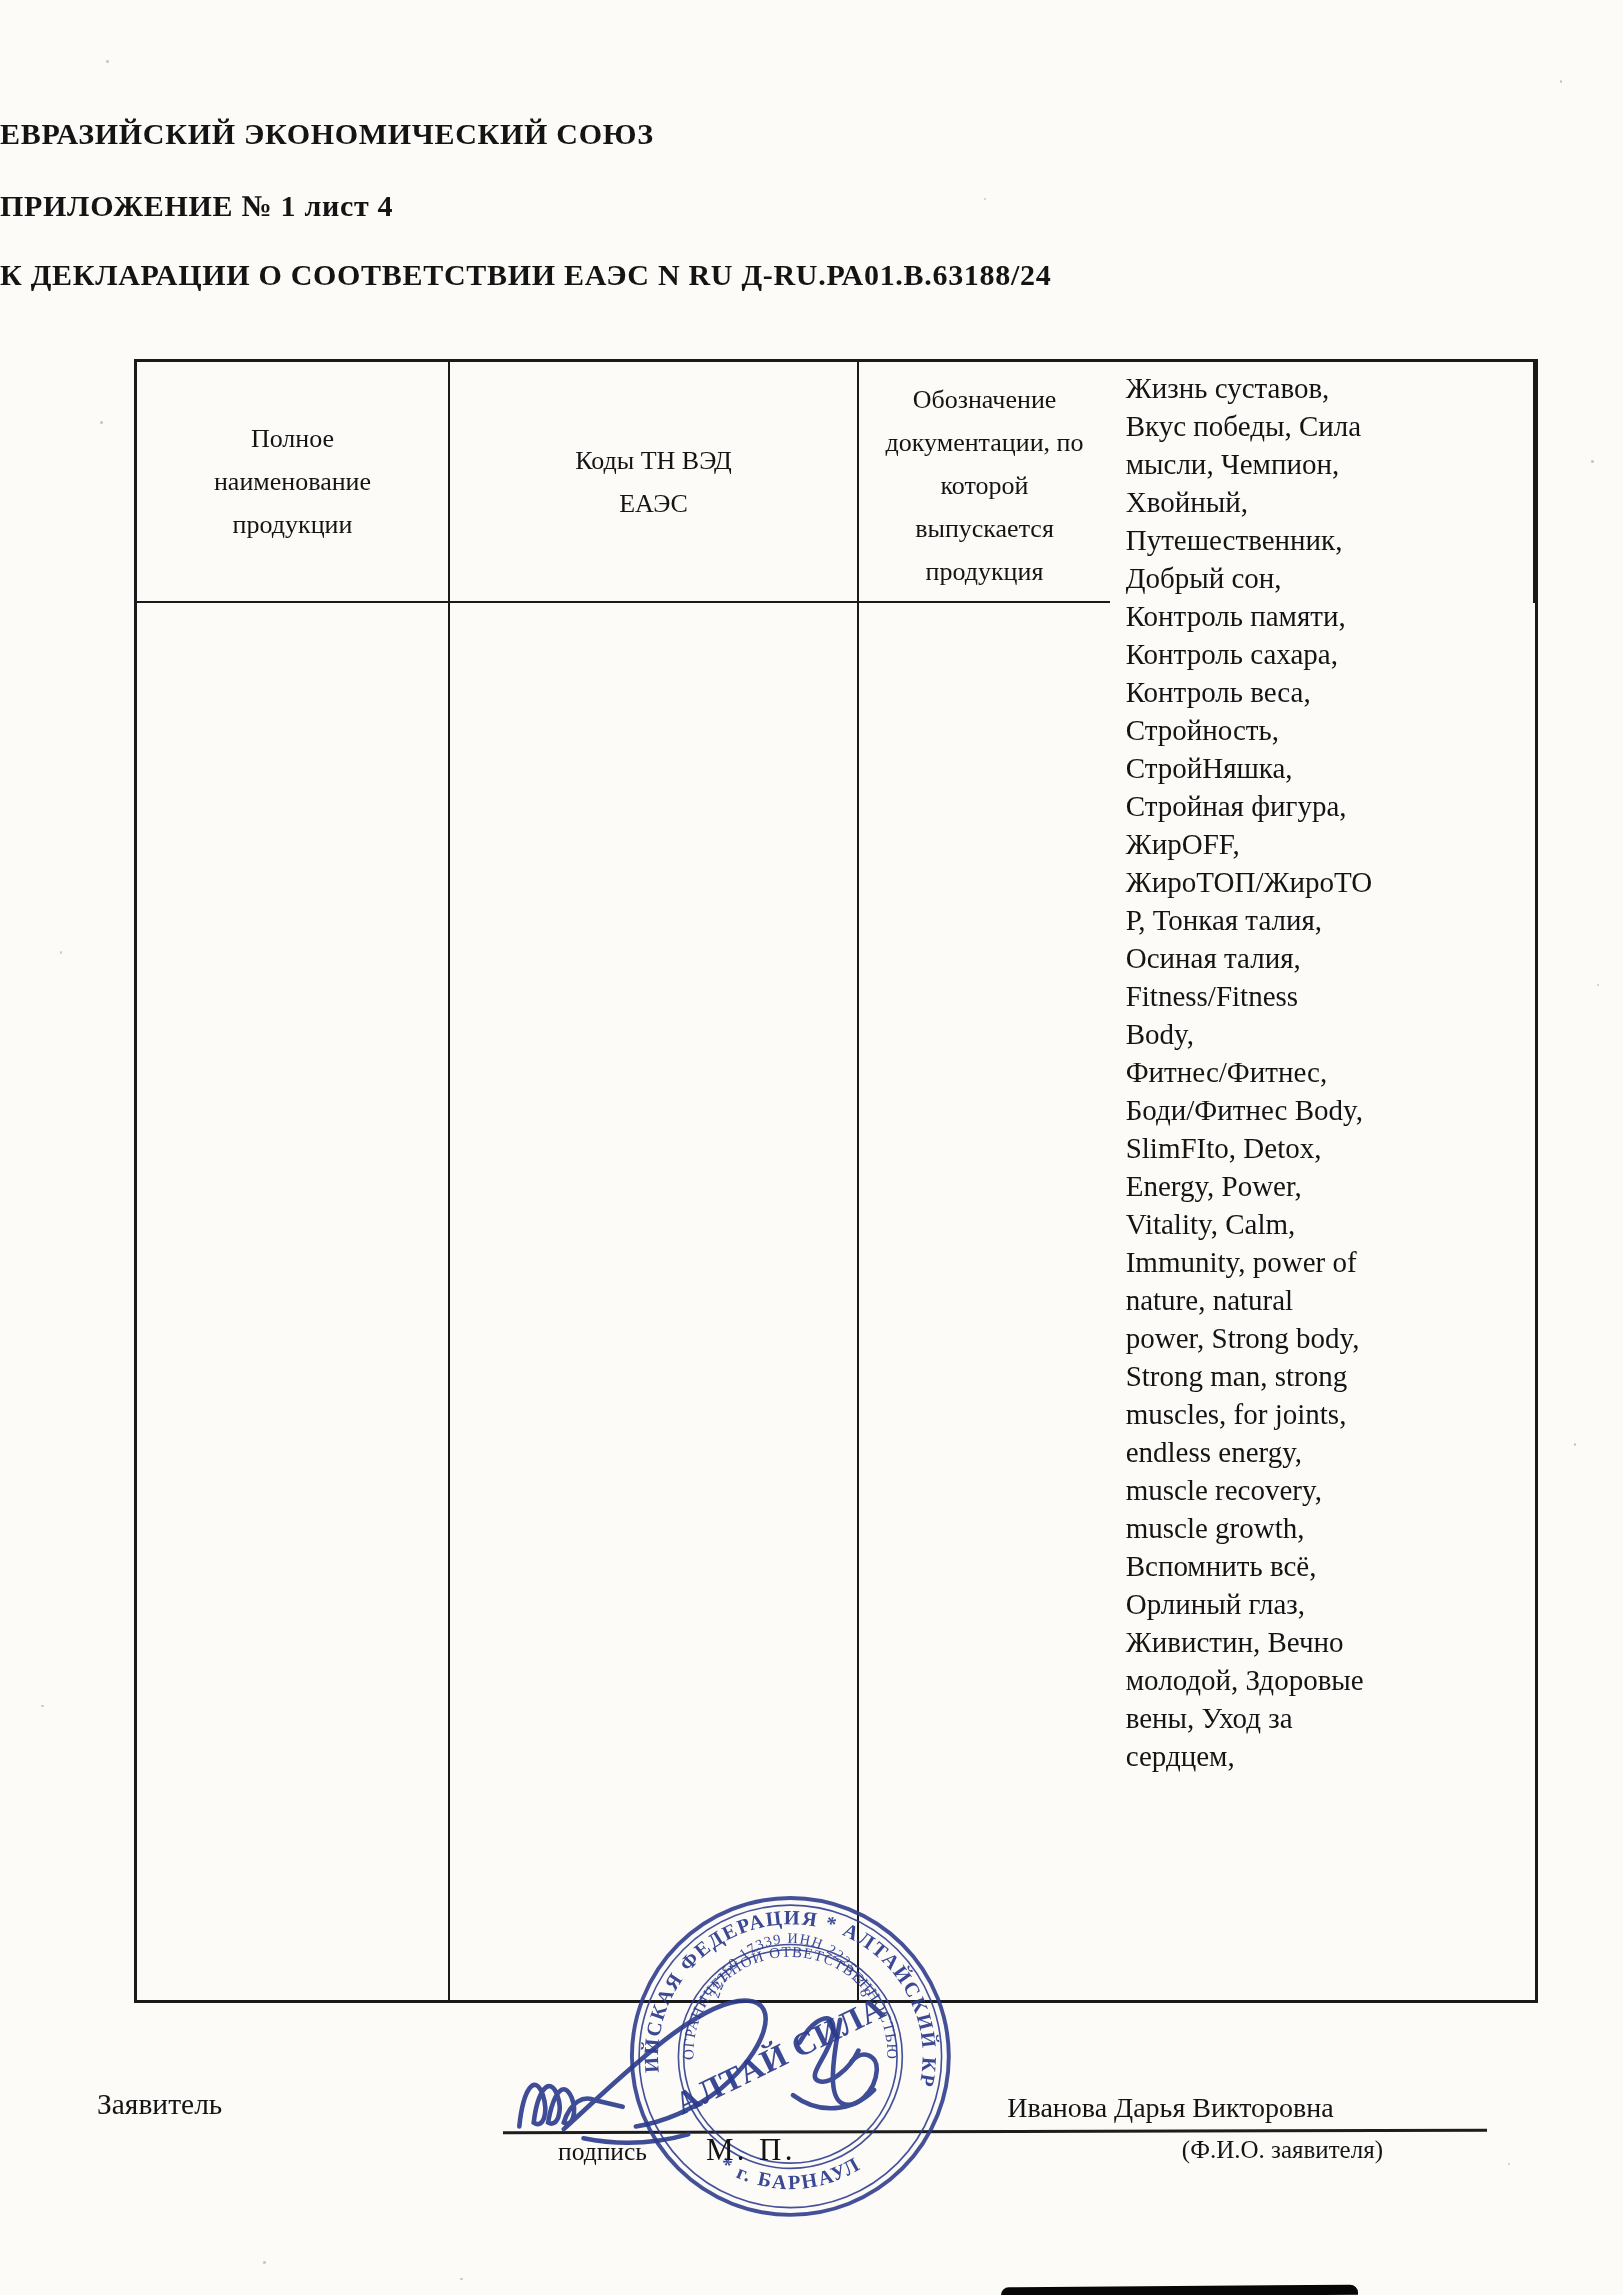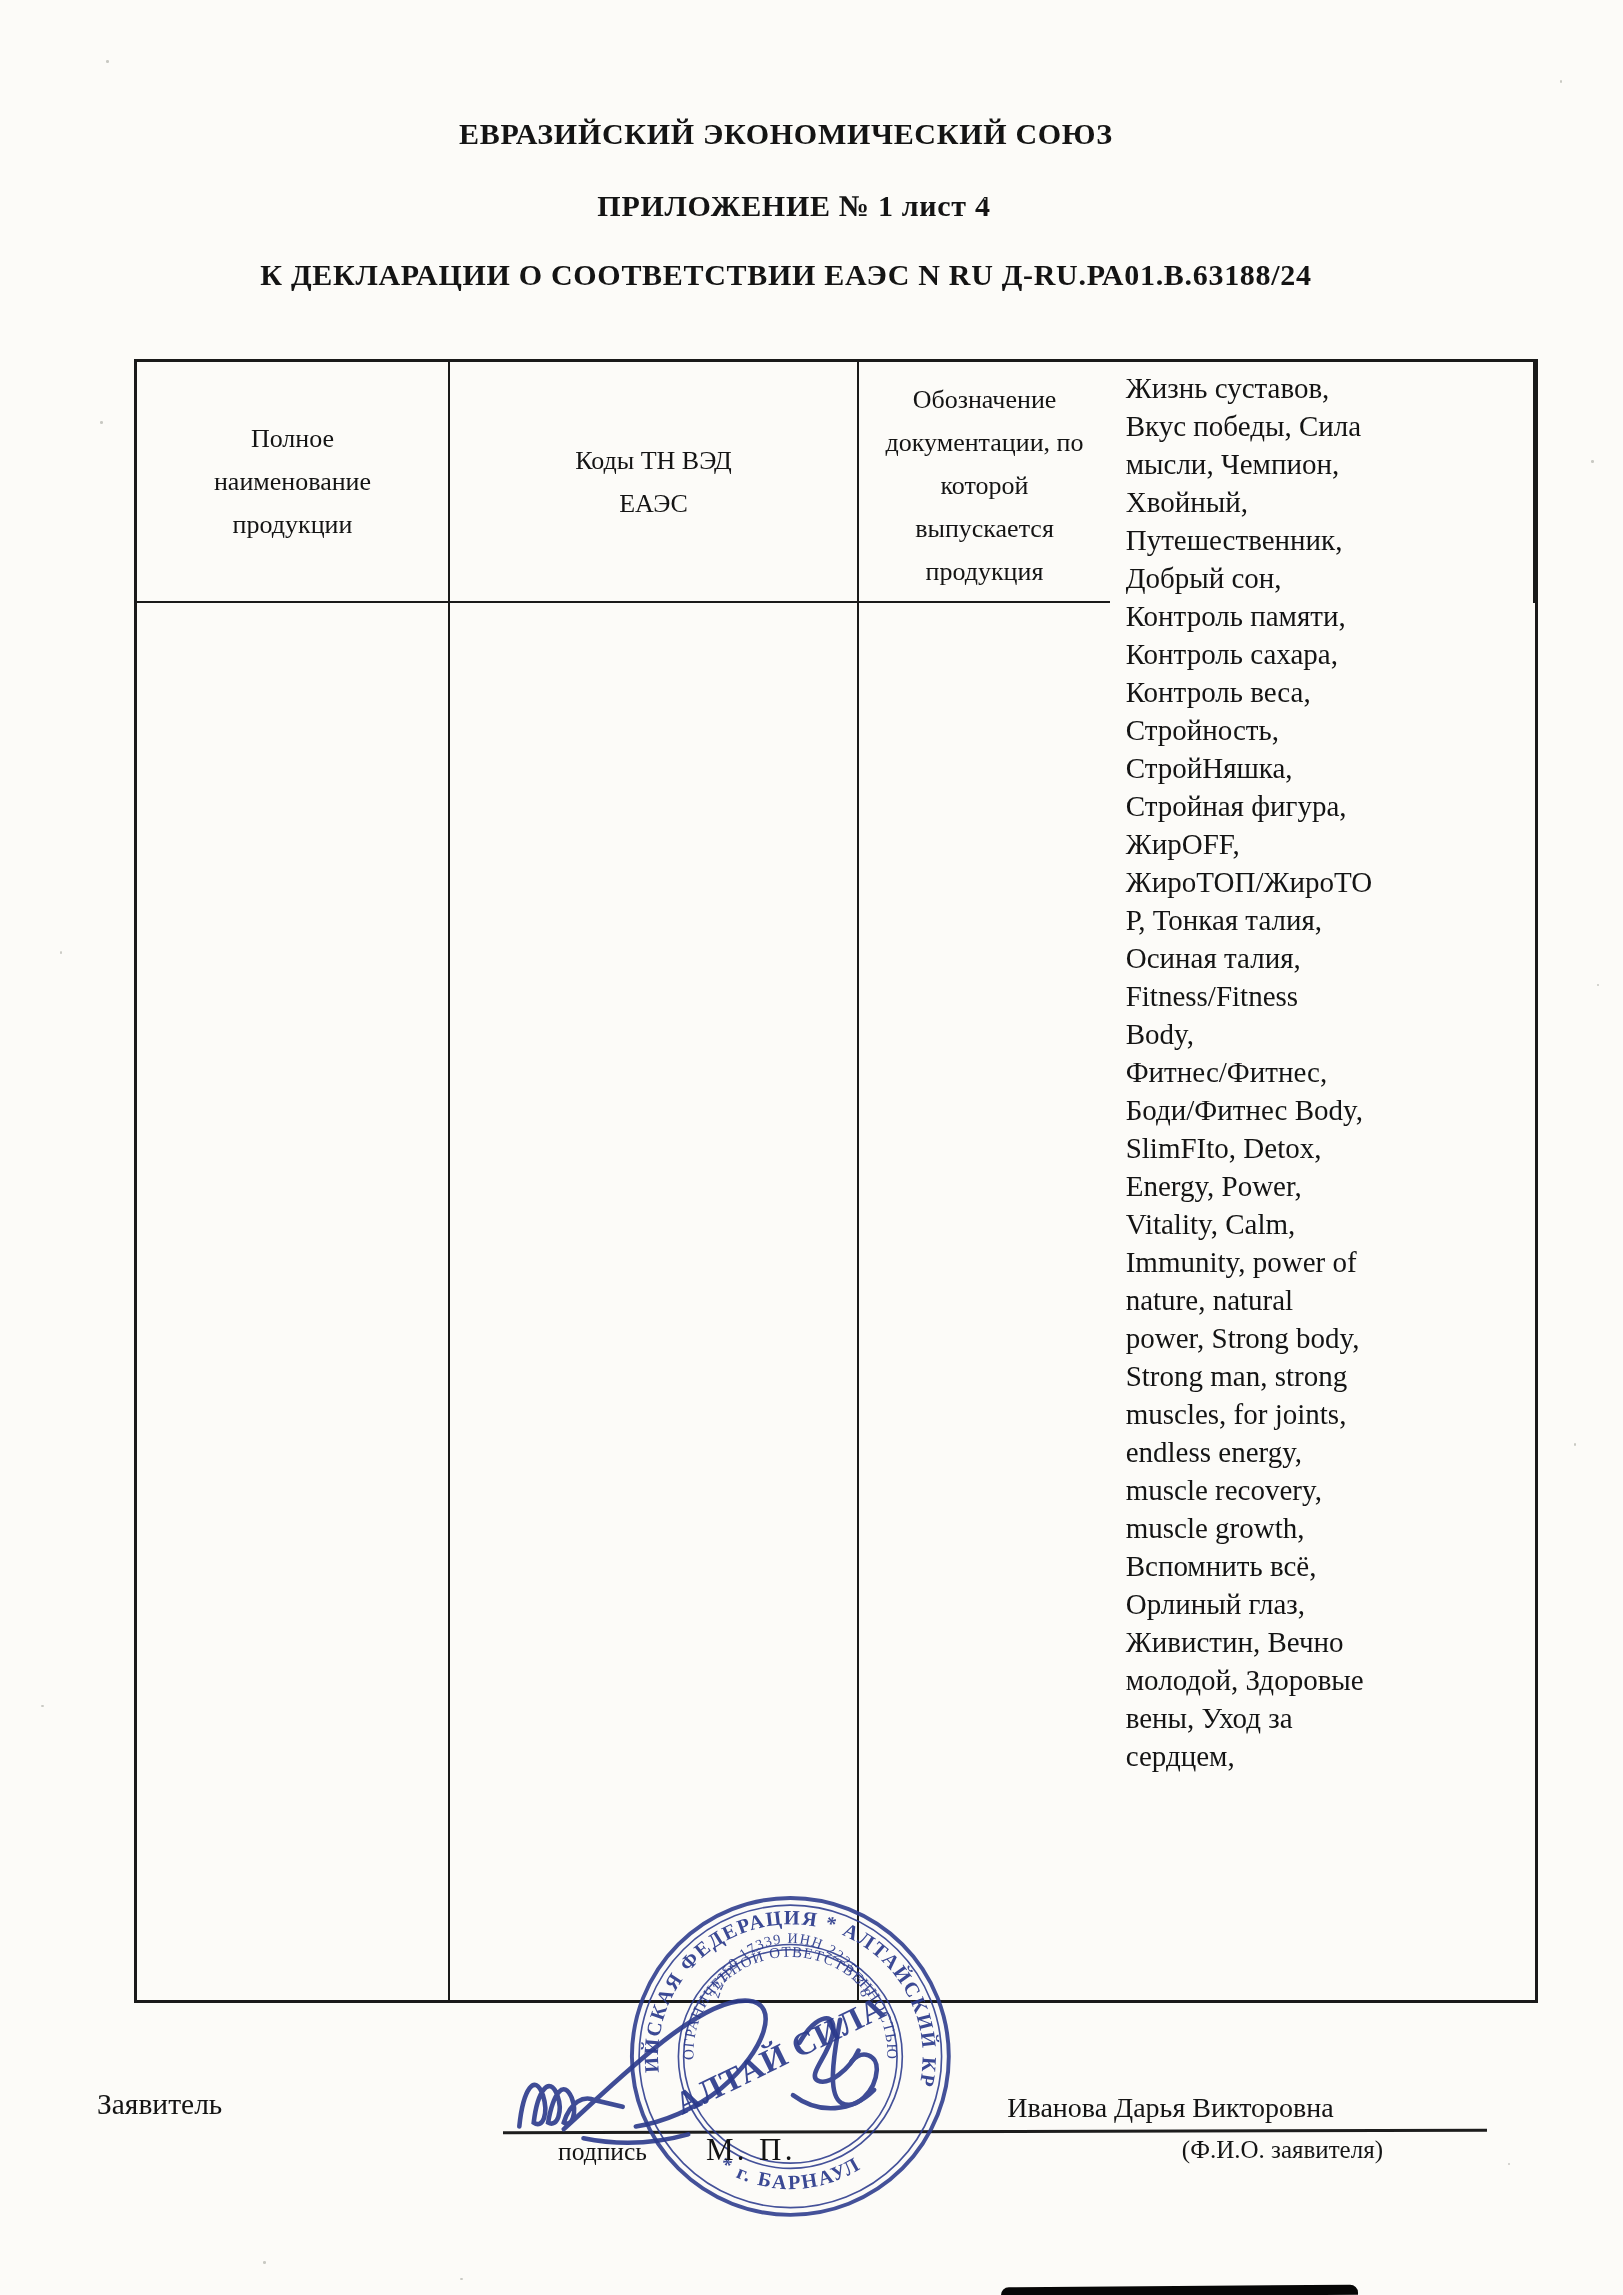--- a/index.html
+++ b/index.html
@@ -8,25 +8,25 @@
     width:1623px;height:2295px;
     background:#fcfbf8;
     font-family:"Liberation Serif", serif;
     color:#141414;
     overflow:hidden;
   }
   
   .speck{position:absolute;border-radius:50%;background:#c9c9c3;}
   
   .title{
-    position:absolute;left:0;width:1572px;text-align:center;
+    position:absolute;left:0;width:1572px;
     font-weight:bold;font-size:30px;letter-spacing:0.7px;white-space:nowrap;
   }
   #title1{top:117px;}
-  #title2{top:189px;margin-left:8px;}
+  #title2{top:189px;}
   #title3{top:258px;}
   
   .doc-table{
     position:absolute;left:134px;top:359px;
     width:1404px;height:1644px;
     border:3.3px solid #1a1a1a;
     display:grid;
     grid-template-columns:313px 409px 251px 1fr;
     grid-template-rows:241px 1fr;
     box-sizing:border-box;

